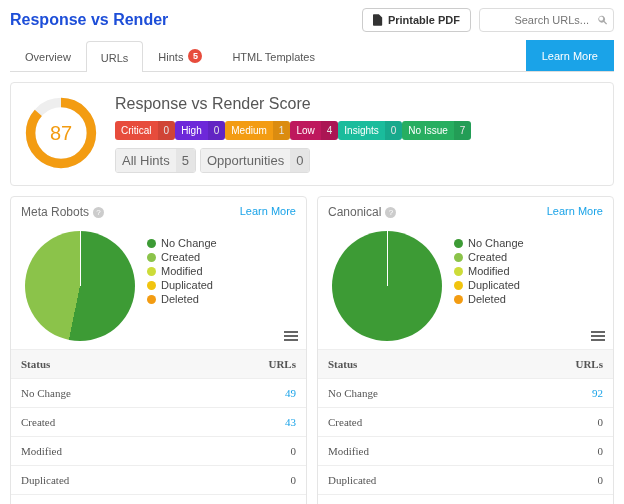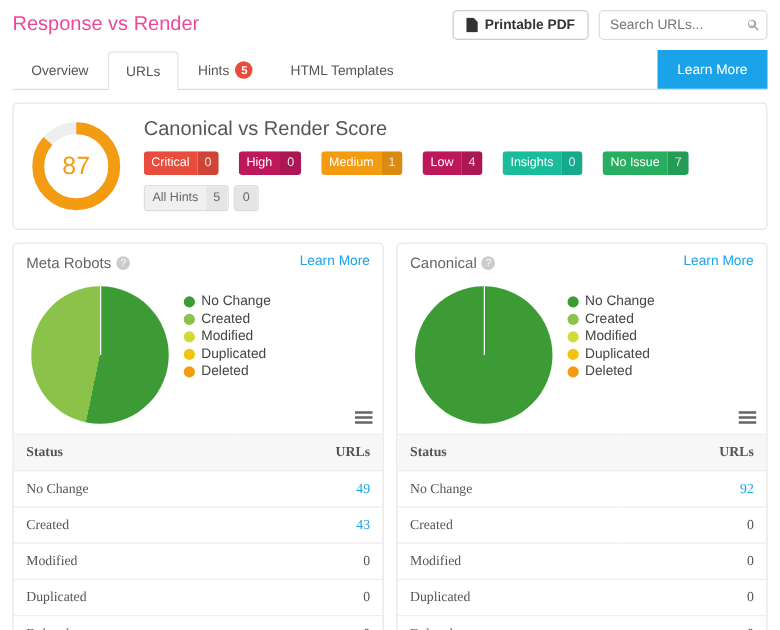--- a/index.html
+++ b/index.html
@@ -1,48 +1,48 @@
 <!DOCTYPE html>
 <html><head>
 <meta charset="utf-8">
 <style>
   * { box-sizing: border-box; margin: 0; padding: 0; }
   body { font-family: -apple-system, "Helvetica Neue", Arial, sans-serif; font-size: 12px; color: #555; background: #fff; width: 624px; }
   .wrap { padding: 8px 10px; }
   .topbar { display: flex; align-items: center; justify-content: space-between; margin-bottom: 8px; }
-  .page-title { font-size: 16px; color: #ec4899; font-weight: 400; }
+  .page-title { font-size: 16px; color: #1d4ed8; font-weight: 700; }
   .top-right { display: flex; align-items: center; gap: 8px; }
   .btn-pdf { border: 1px solid #ccc; background: #fff; border-radius: 4px; padding: 5px 10px; font-size: 11px; cursor: pointer; display: flex; align-items: center; gap: 5px; font-weight: 600; color: #333; }
   .btn-pdf svg { width: 10px; height: 12px; }
   .search-wrap { position: relative; }
-  .search-input { border: 1px solid #ddd; border-radius: 4px; padding: 5px 24px 5px 8px; font-size: 11px; width: 135px; color: #888; }
+  .search-input { border: 1px solid #ddd; border-radius: 4px; padding: 5px 24px 5px 8px; font-size: 11px; width: 135px; color: #888; text-align: right; }
   .search-wrap svg { position: absolute; right: 6px; top: 50%; transform: translateY(-50%); width: 11px; height: 11px; fill: #aaa; }
   .tabs-row { display: flex; align-items: stretch; border-bottom: 1px solid #ddd; margin-bottom: 10px; position: relative; }
   .tab { padding: 8px 14px; border: 1px solid transparent; border-bottom: none; font-size: 11px; color: #555; cursor: pointer; display: flex; align-items: flex-end; gap: 5px; border-radius: 4px 4px 0 0; }
   .tab.active { border-color: #ddd; background: #fff; position: relative; top: 1px; }
   .badge-red { display: inline-flex; align-items: center; justify-content: center; min-width: 14px; height: 14px; border-radius: 7px; background: #e74c3c; color: #fff; font-size: 9px; font-weight: 600; padding: 0 4px; }
   .learn-more-btn { margin-left: auto; background: #1aa3e8; color: #fff; border: none; padding: 0 16px; font-size: 11px; cursor: pointer; align-self: stretch; display: flex; align-items: center; }
   .panel { border: 1px solid #e5e5e5; border-radius: 4px; padding: 12px; margin-bottom: 10px; }
   .score-row { display: flex; gap: 16px; align-items: flex-start; }
   .ring { width: 76px; height: 76px; position: relative; flex-shrink: 0; }
   .ring-val { position: absolute; inset: 0; display: flex; align-items: center; justify-content: center; font-size: 20px; color: #f39c12; font-weight: 400; }
   .score-body { flex: 1; }
   .score-title { font-size: 16px; color: #555; margin-bottom: 8px; }
-  .sev-row { display: flex; gap: 16px; margin-bottom: 8px; flex-wrap: wrap; }
+  .sev-row { display: flex; gap: 0; margin-bottom: 8px; flex-wrap: wrap; }
   .sev { display: inline-flex; align-items: center; border-radius: 3px; overflow: hidden; font-size: 10px; }
   .sev .lab { color: #fff; padding: 4px 6px; }
   .sev .num { color: #fff; padding: 4px 6px; filter: brightness(0.9); }
   .sev.critical .lab, .sev.critical .num { background: #e74c3c; }
-  .sev.high .lab, .sev.high .num { background: #be185d; }
+  .sev.high .lab, .sev.high .num { background: #6d28d9; }
   .sev.medium .lab, .sev.medium .num { background: #f39c12; }
   .sev.low .lab, .sev.low .num { background: #be185d; }
   .sev.insights .lab, .sev.insights .num { background: #1abc9c; }
   .sev.noissue .lab, .sev.noissue .num { background: #27ae60; }
   .filter-row { display: flex; gap: 4px; flex-wrap: wrap; }
-  .filter { display: inline-flex; align-items: flex-end; border-radius: 3px; overflow: hidden; font-size: 10px; border: 1px solid #ddd; }
+  .filter { display: inline-flex; align-items: flex-end; border-radius: 3px; overflow: hidden; font-size: 13px; border: 1px solid #ddd; }
   .filter .lab { background: #f0f0f0; color: #666; padding: 4px 6px; }
   .filter .num { background: #e5e5e5; color: #666; padding: 4px 6px; }
   .grid2 { display: grid; grid-template-columns: 1fr 1fr; gap: 10px; }
   .card { border: 1px solid #e5e5e5; border-radius: 4px; }
   .card-head { display: flex; justify-content: space-between; align-items: flex-start; padding: 8px 10px 6px; }
   .card-title { font-size: 12px; color: #666; display: flex; align-items: center; gap: 4px; }
   .help-ic { width: 11px; height: 11px; border-radius: 50%; background: #ccc; color: #fff; font-size: 8px; display: inline-flex; align-items: center; justify-content: center; }
   .learn-link { color: #1aa3e8; font-size: 11px; cursor: pointer; }
   .chart-zone { display: flex; align-items: flex-start; gap: 12px; padding: 6px 14px 2px; position: relative; }
   .pie { width: 110px; height: 110px; border-radius: 50%; position: relative; }
@@ -101,21 +101,21 @@
   <div class="panel">
     <div class="score-row">
       <div class="ring">
         <svg viewBox="0 0 40 40" width="76" height="76">
           <circle cx="20" cy="20" r="16" fill="none" stroke="#eee" stroke-width="5"></circle>
           <circle cx="20" cy="20" r="16" fill="none" stroke="#f39c12" stroke-width="5" stroke-dasharray="87 100" stroke-dashoffset="0" transform="rotate(-90 20 20)" pathLength="100"></circle>
         </svg>
         <div class="ring-val">87</div>
       </div>
       <div class="score-body">
-        <div class="score-title">Canonical vs Render Score</div>
+        <div class="score-title">Response vs Render Score</div>
         <div class="sev-row" id="sev-row">
             <div class="sev critical">
               <span class="lab">Critical</span>
               <span class="num">0</span>
             </div>
             <div class="sev high">
               <span class="lab">High</span>
               <span class="num">0</span>
             </div>
             <div class="sev medium">
@@ -134,20 +134,21 @@
               <span class="lab">No Issue</span>
               <span class="num">7</span>
             </div>
           </div>
         <div class="filter-row" id="filter-row">
             <div class="filter">
               <span class="lab">All Hints</span>
               <span class="num">5</span>
             </div>
             <div class="filter">
+              <span class="lab">Opportunities</span>
               <span class="num">0</span>
             </div>
           </div>
       </div>
     </div>
   </div>
 
   <div class="grid2">
     <div class="card">
       <div class="card-head">

